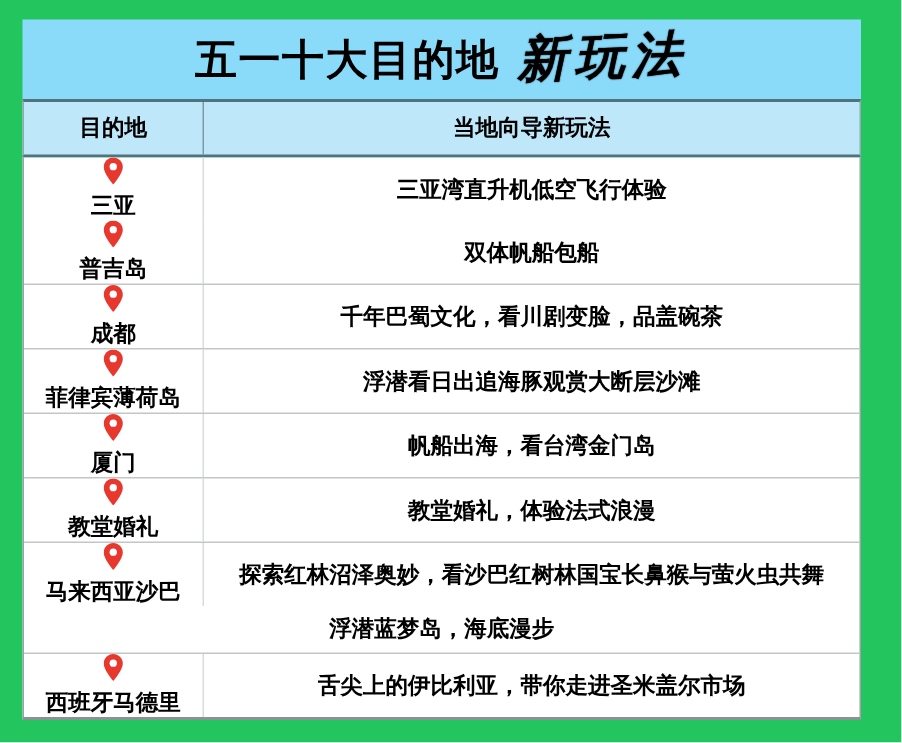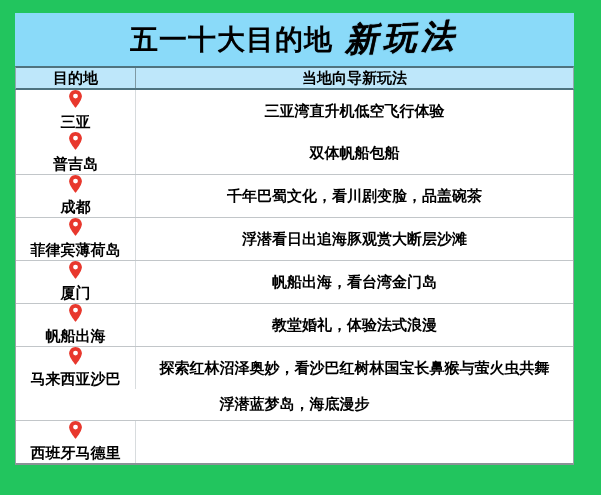--- a/index.html
+++ b/index.html
@@ -48,21 +48,21 @@
     font-style: italic;
     letter-spacing: 5px;
     transform: rotate(-2deg);
     text-shadow: 0 0 1px #000;
     color: #000;
     line-height: 1;
     padding-bottom: 4px;
   }
   
   .subheader {
-    height: 24px;
+    height: 39px;
     box-sizing: border-box;
     background: #BEE7FA;
     border-top: 2px solid #4F737F;
     border-bottom: 2px solid #4F737F;
     border-left: 1px solid #93A8B0;
     border-right: 1px solid #93A8B0;
     display: flex;
   }
   .sub-cell {
     display: flex;
@@ -199,21 +199,21 @@
       </div>
 
       <div class="row">
         <div class="cell-dest">
           <span class="pin">
               <svg width="13" height="18" viewBox="0 0 24 34">
                 <path d="M12 0C5.37 0 0 5.37 0 12c0 8.25 12 22 12 22s12-13.75 12-22C24 5.37 18.63 0 12 0z" fill="#E8382D"></path>
                 <circle cx="12" cy="11.5" r="4.6" fill="#fff"></circle>
               </svg>
             </span>
-          <span>帆船出海</span>
+          <span>教堂婚礼</span>
         </div>
         <div class="cell-act">教堂婚礼，体验法式浪漫</div>
       </div>
 
       <div class="row">
         <div class="cell-dest">
           <span class="pin">
               <svg width="13" height="18" viewBox="0 0 24 34">
                 <path d="M12 0C5.37 0 0 5.37 0 12c0 8.25 12 22 12 22s12-13.75 12-22C24 5.37 18.63 0 12 0z" fill="#E8382D"></path>
                 <circle cx="12" cy="11.5" r="4.6" fill="#fff"></circle>
@@ -232,17 +232,18 @@
       <div class="row">
         <div class="cell-dest">
           <span class="pin">
               <svg width="13" height="18" viewBox="0 0 24 34">
                 <path d="M12 0C5.37 0 0 5.37 0 12c0 8.25 12 22 12 22s12-13.75 12-22C24 5.37 18.63 0 12 0z" fill="#E8382D"></path>
                 <circle cx="12" cy="11.5" r="4.6" fill="#fff"></circle>
               </svg>
             </span>
           <span>西班牙马德里</span>
         </div>
+        <div class="cell-act">舌尖上的伊比利亚，带你走进圣米盖尔市场</div>
       </div>
 
     </div>
   </div>
 </div>
 
 </body></html>

